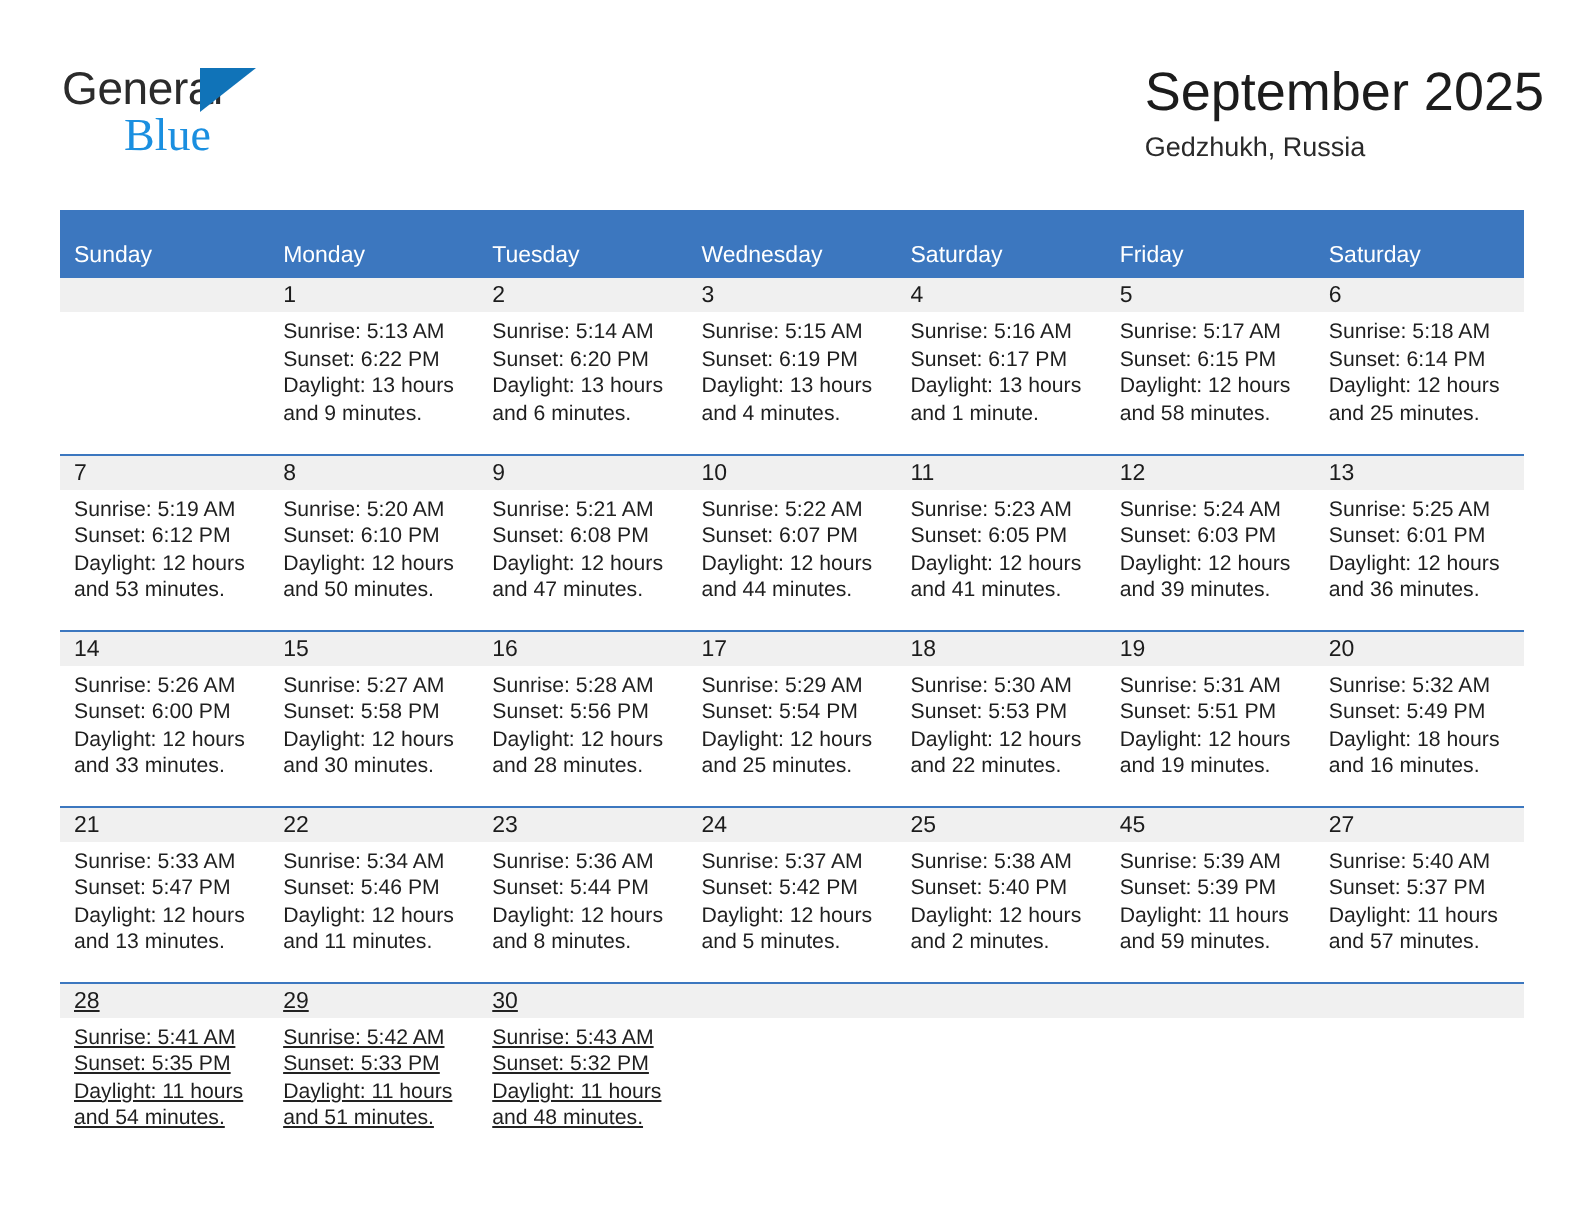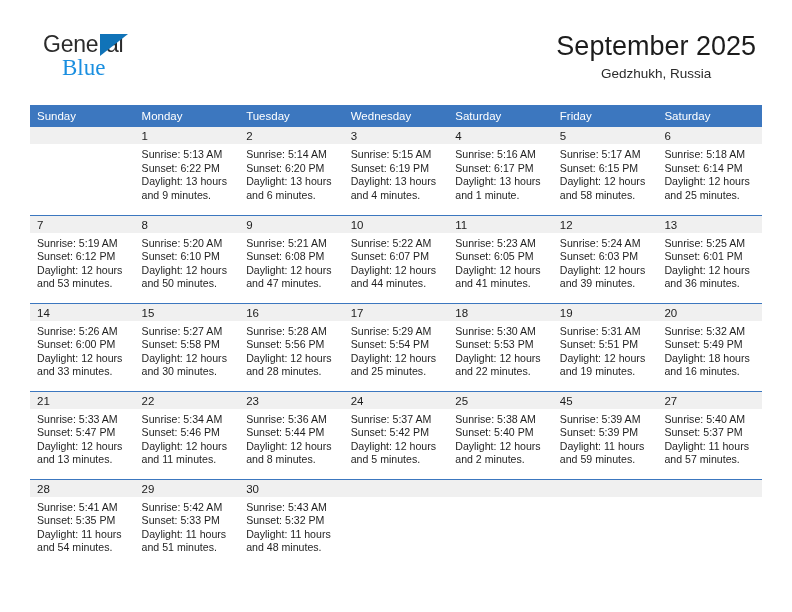--- a/index.html
+++ b/index.html
@@ -32,21 +32,21 @@
   }
   .logo {
     position: absolute;
     left: 31px;
     top: 31px;
     width: 140px;
     height: 56px;
   }
   .logo-row1 {
     position: absolute;
-    left: 12px;
+    left: 0;
     top: 0;
     font-size: 23px;
     color: #2b2b2b;
     letter-spacing: -0.2px;
     line-height: 26px;
     white-space: nowrap;
   }
   .logo-tri {
     position: absolute;
     left: 69px;
@@ -62,23 +62,23 @@
     top: 24px;
     font-size: 23px;
     color: #1a8fe0;
     line-height: 26px;
     white-space: nowrap;
     font-family: Liberation Serif, serif;
   }
 
   .title-block {
     position: absolute;
-    right: 36px;
+    right: 20px;
     top: 30px;
-    text-align: center;
+    text-align: left;
   }
   .month-title {
     font-size: 27px;
     font-weight: normal;
     color: #1c1c1c;
     line-height: 32px;
     white-space: nowrap;
   }
   .location {
     margin-top: 4px;
@@ -96,21 +96,21 @@
     width: 732px;
     border-collapse: collapse;
     table-layout: fixed;
   }
   .calendar th {
     background: #3c77bf;
     color: #ffffff;
     font-size: 11.5px;
     font-weight: normal;
     text-align: left;
-    padding: 5px 0 5px 7px;
+    padding: 17px 0 5px 7px;
     height: 19px;
     box-sizing: border-box;
     border: none;
   }
   .calendar td {
     vertical-align: top;
     padding: 0;
     border: none;
     border-top: 1px solid #3c77bf;
     height: 88px;
@@ -139,20 +139,21 @@
     white-space: nowrap;
   }
   .cell-body .daylight {
     white-space: normal;
   }
   td.empty .daynum {
     background: #f0f0f0;
   }
   tr.week.last td {
     height: 95px;
+    text-decoration: underline;
   }
 </style>
 </head>
 <body>
 
 <div class="page">
 
   <div class="topbar">
 
     <div class="logo">

